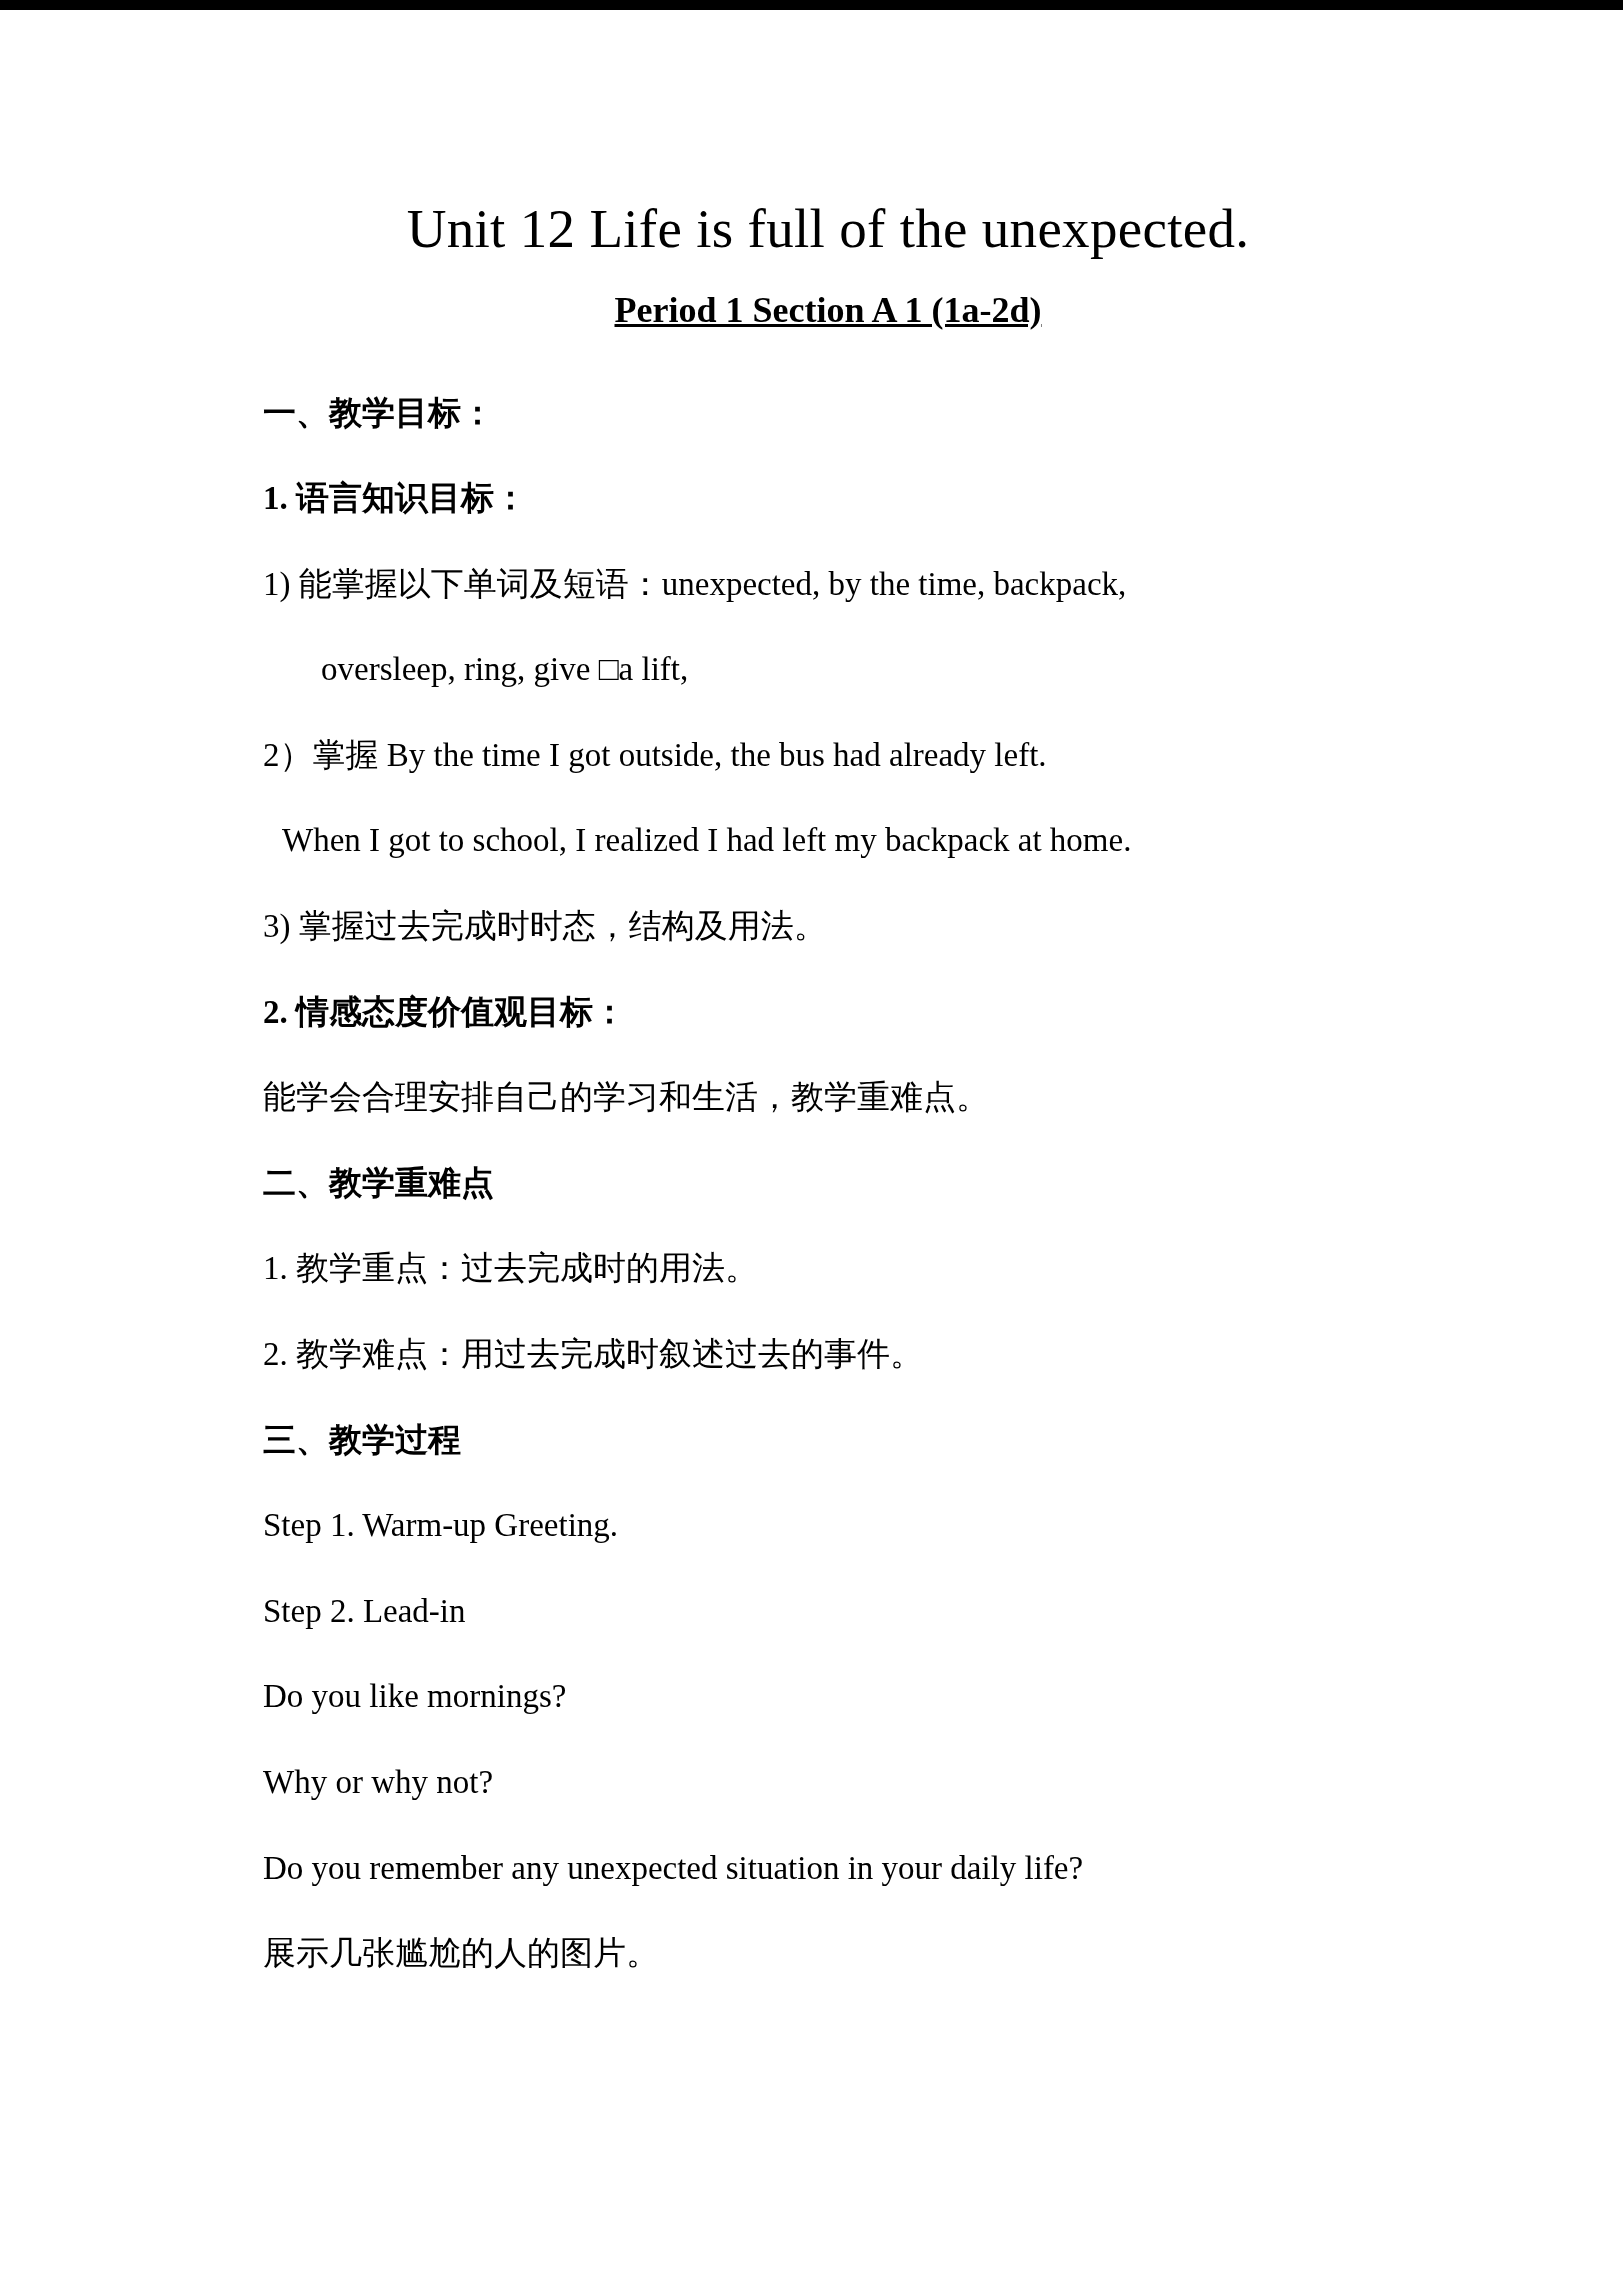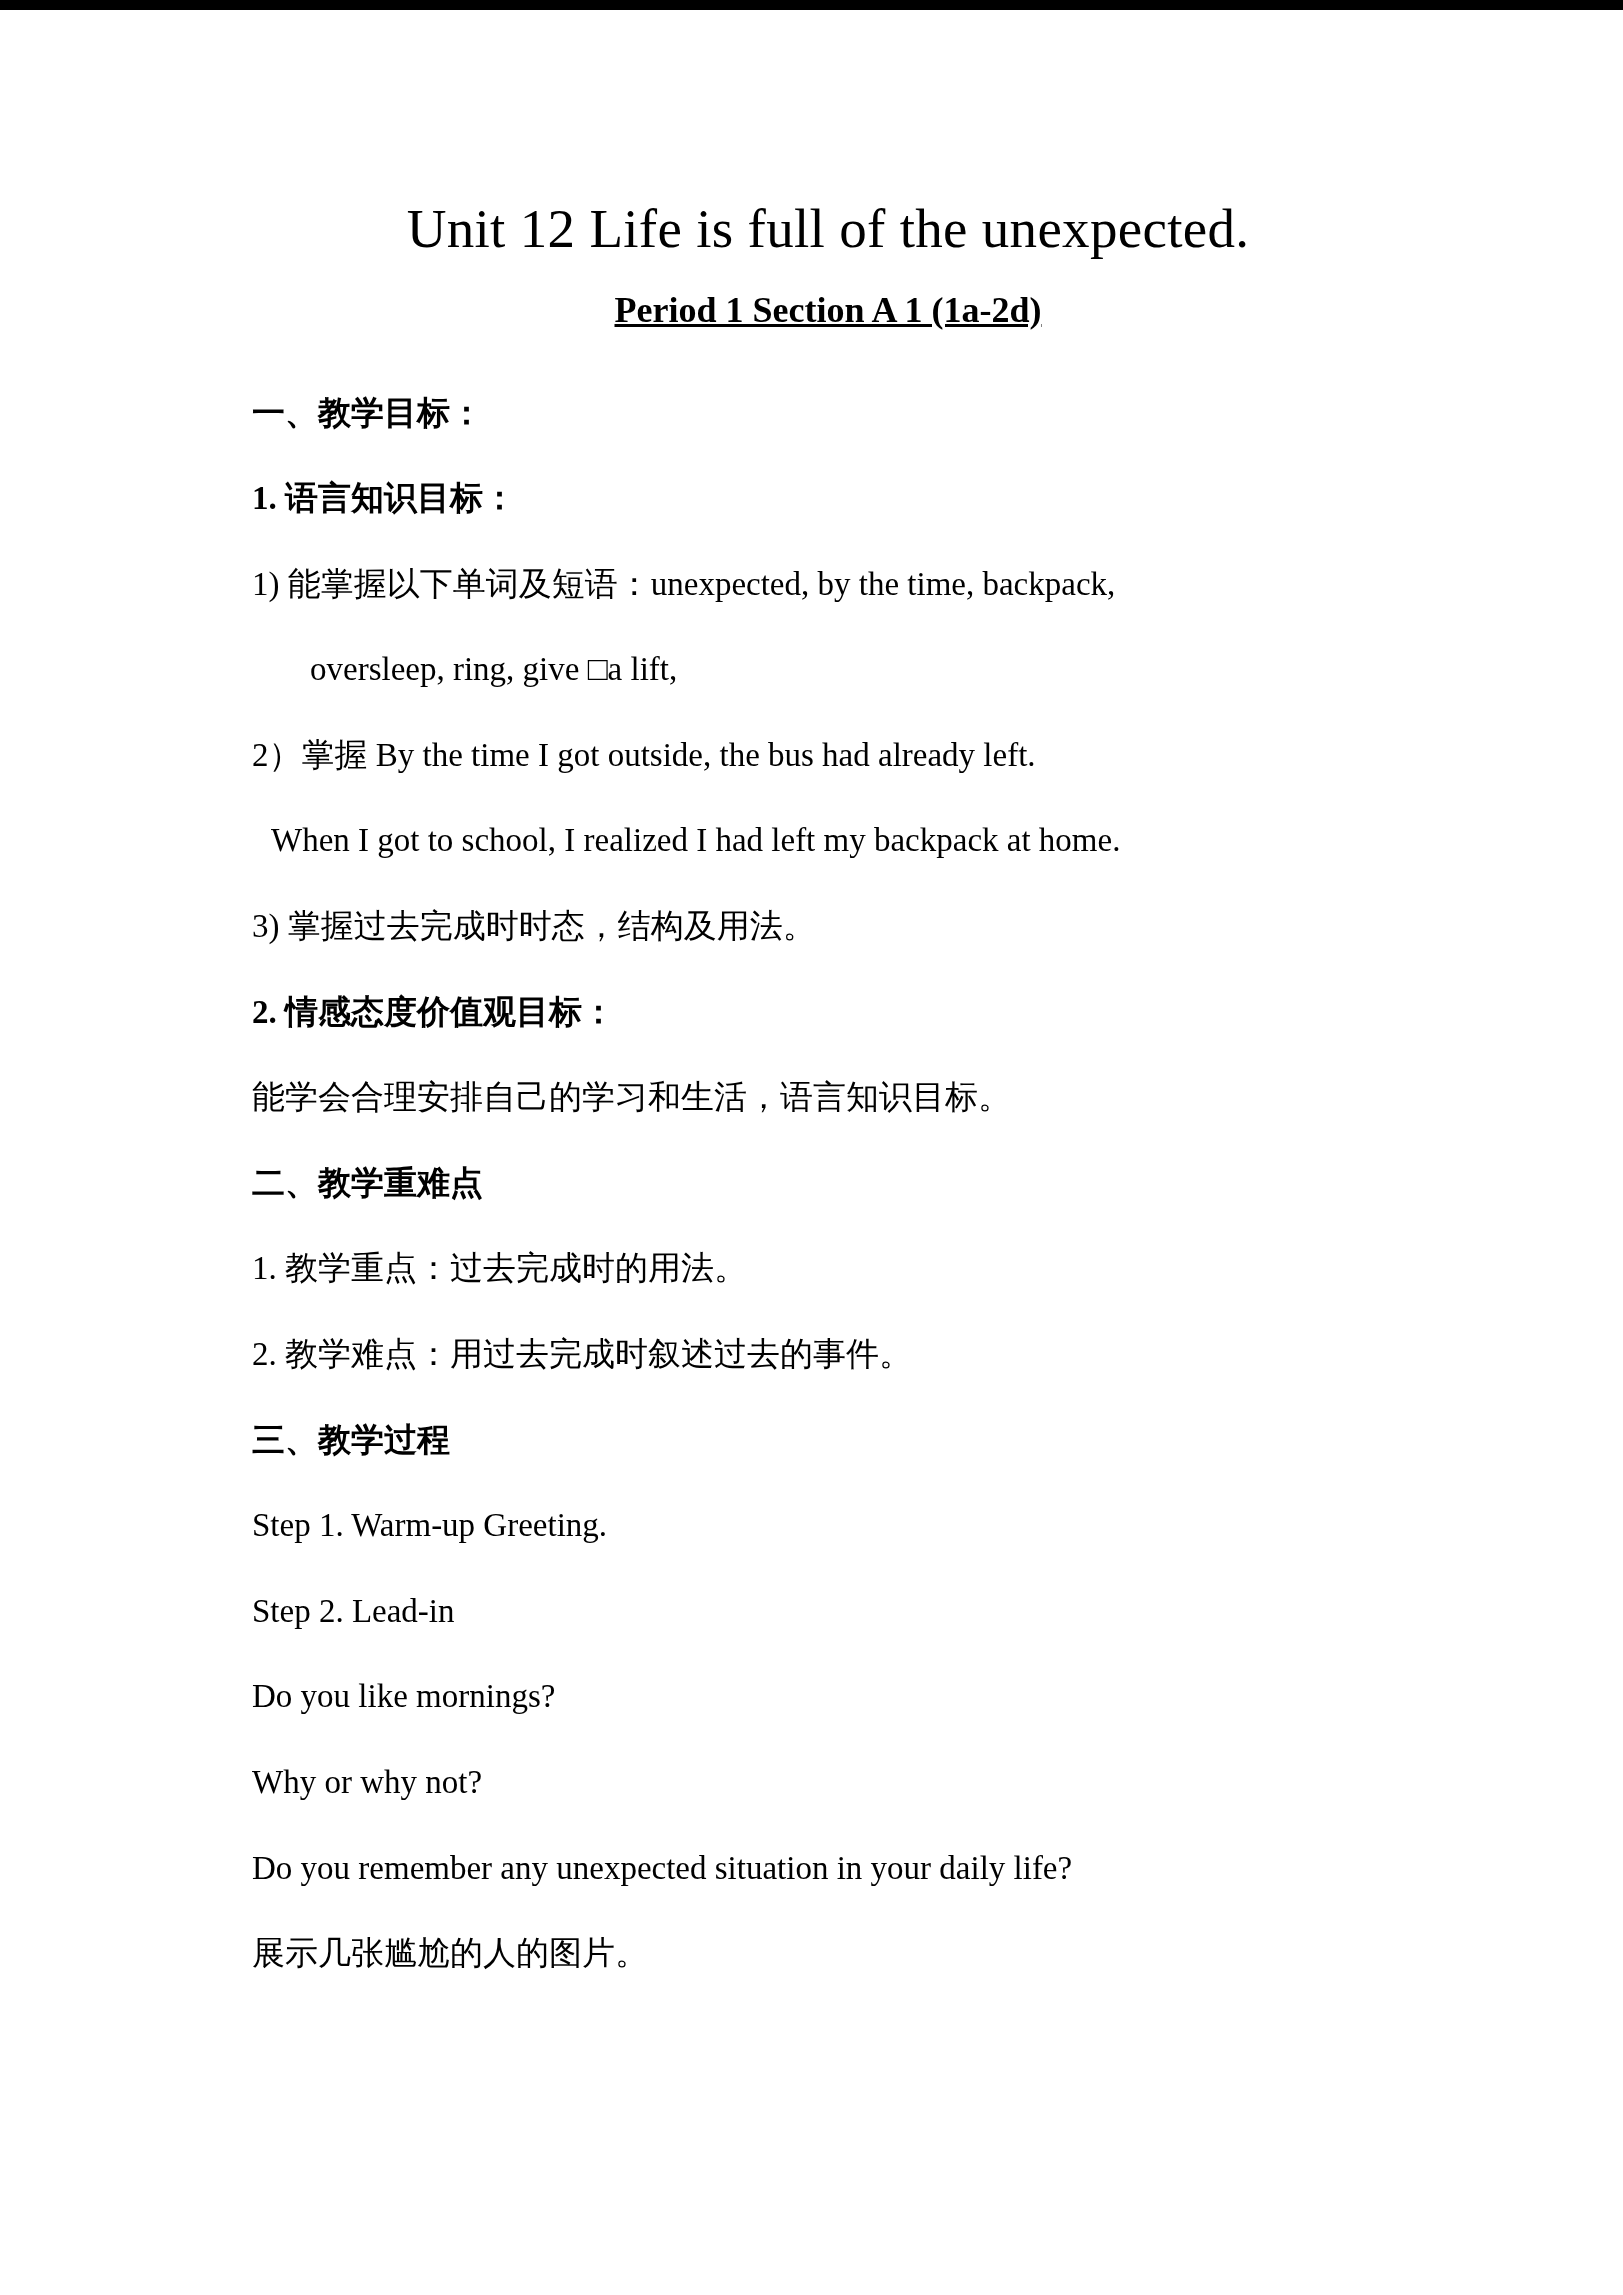--- a/index.html
+++ b/index.html
@@ -33,21 +33,21 @@
   .doc-subtitle {
     font-size: 36px;
     font-weight: bold;
     text-align: center;
     margin: 0 0 63px 0;
     text-decoration: underline;
   }
   .para {
     font-size: 33px;
     line-height: 1.2;
-    margin: 0 0 46px 1px;
+    margin: 0 0 46px 12px;
     font-weight: normal;
     white-space: nowrap;
   }
   .para.bold {
     font-weight: bold;
   }
   .para.indent-1 {
     padding-left: 58px;
   }
   .para.indent-sm {
@@ -65,21 +65,21 @@
   <h2 class="doc-subtitle">Period 1 Section A 1 (1a-2d)</h2>
 
   <p class="para bold">一、教学目标：</p>
   <p class="para bold">1.  语言知识目标：</p>
   <p class="para">1)  能掌握以下单词及短语：unexpected, by the time, backpack,</p>
   <p class="para indent-1">oversleep, ring, give □a lift,</p>
   <p class="para">2）掌握 By the time I got outside, the bus had already left.</p>
   <p class="para indent-sm">When I got to school, I realized I had left my backpack at home.</p>
   <p class="para">3)  掌握过去完成时时态，结构及用法。</p>
   <p class="para bold">2.  情感态度价值观目标：</p>
-  <p class="para">能学会合理安排自己的学习和生活，语言知识目标。</p>
+  <p class="para">能学会合理安排自己的学习和生活，教学重难点。</p>
   <p class="para bold">二、教学重难点</p>
   <p class="para">1.  教学重点：过去完成时的用法。</p>
   <p class="para">2.  教学难点：用过去完成时叙述过去的事件。</p>
   <p class="para bold">三、教学过程</p>
   <p class="para">Step 1. Warm-up Greeting.</p>
   <p class="para">Step 2. Lead-in</p>
   <p class="para">Do you like mornings?</p>
   <p class="para">Why or why not?</p>
   <p class="para">Do you remember any unexpected situation in your daily life?</p>
   <p class="para">展示几张尴尬的人的图片。</p>

